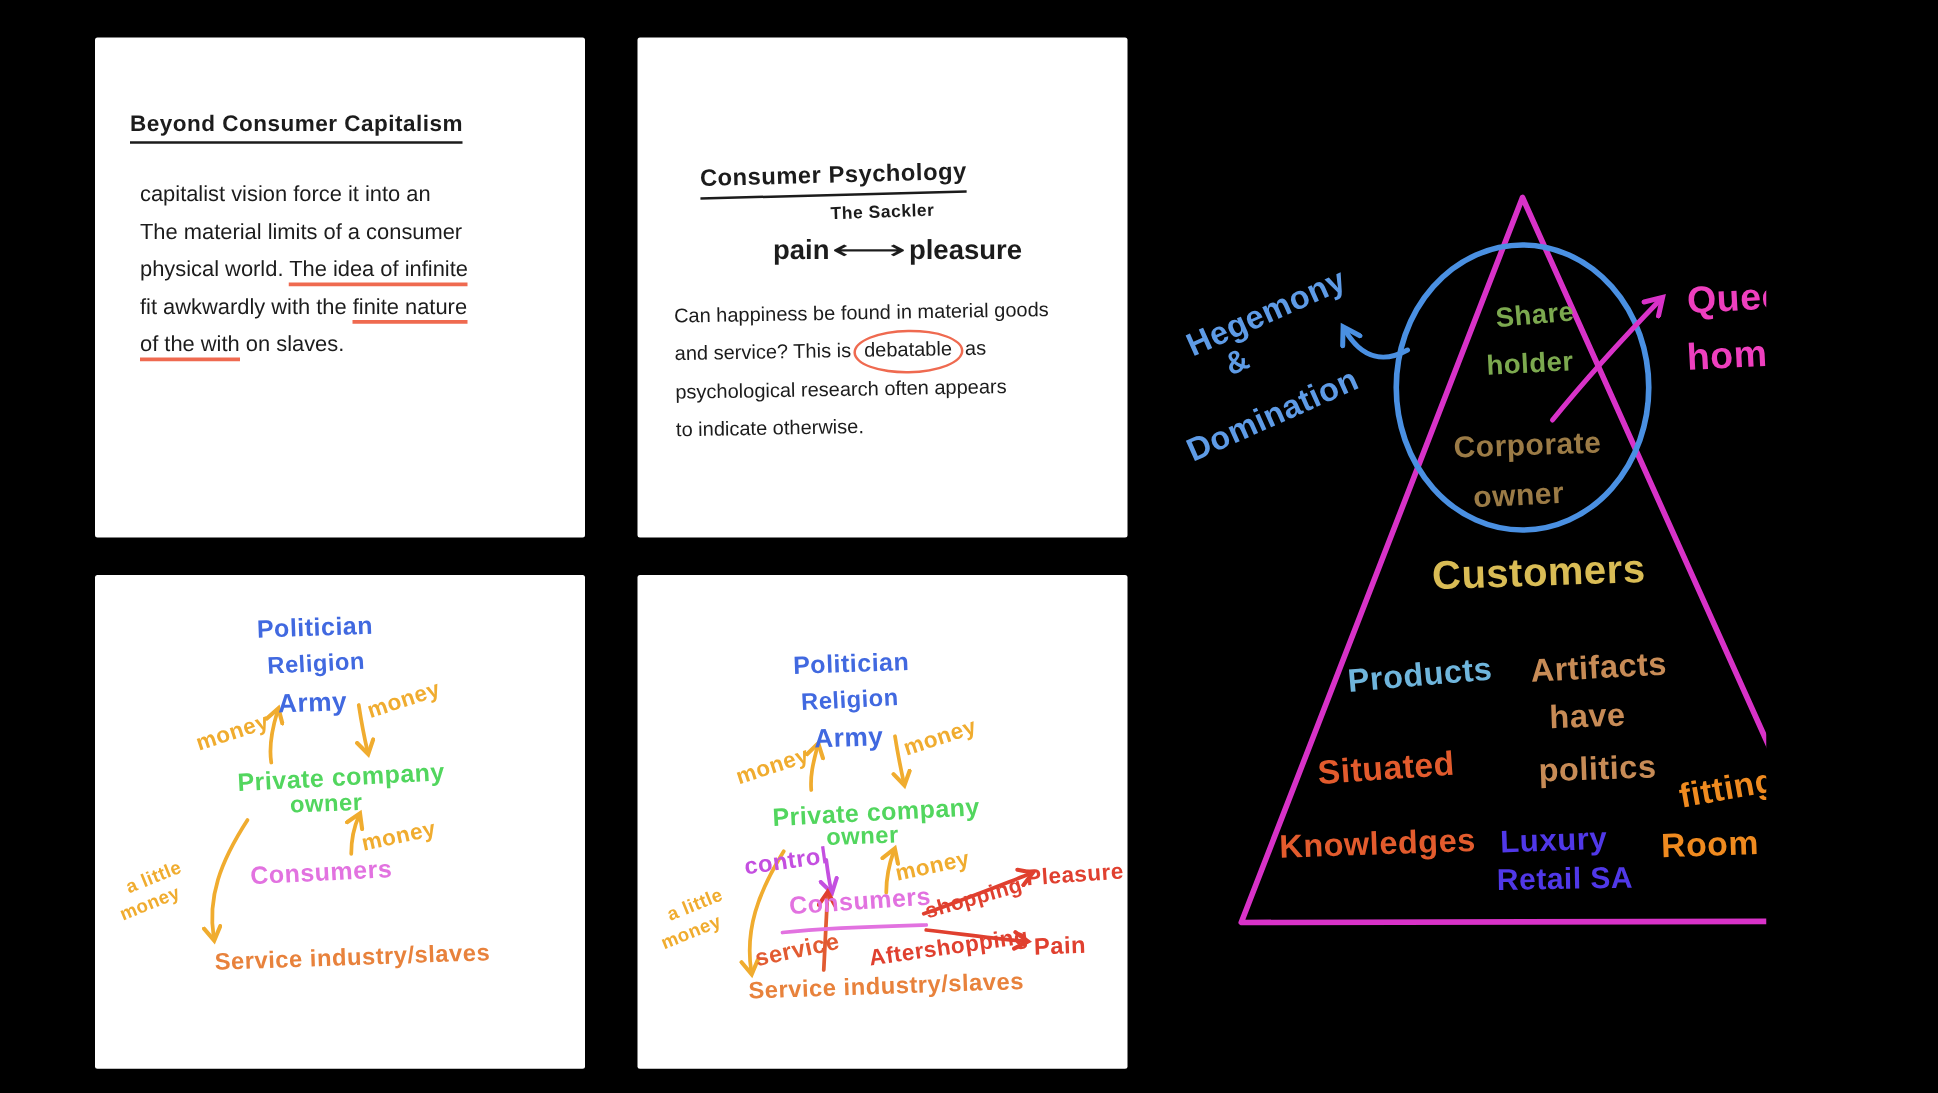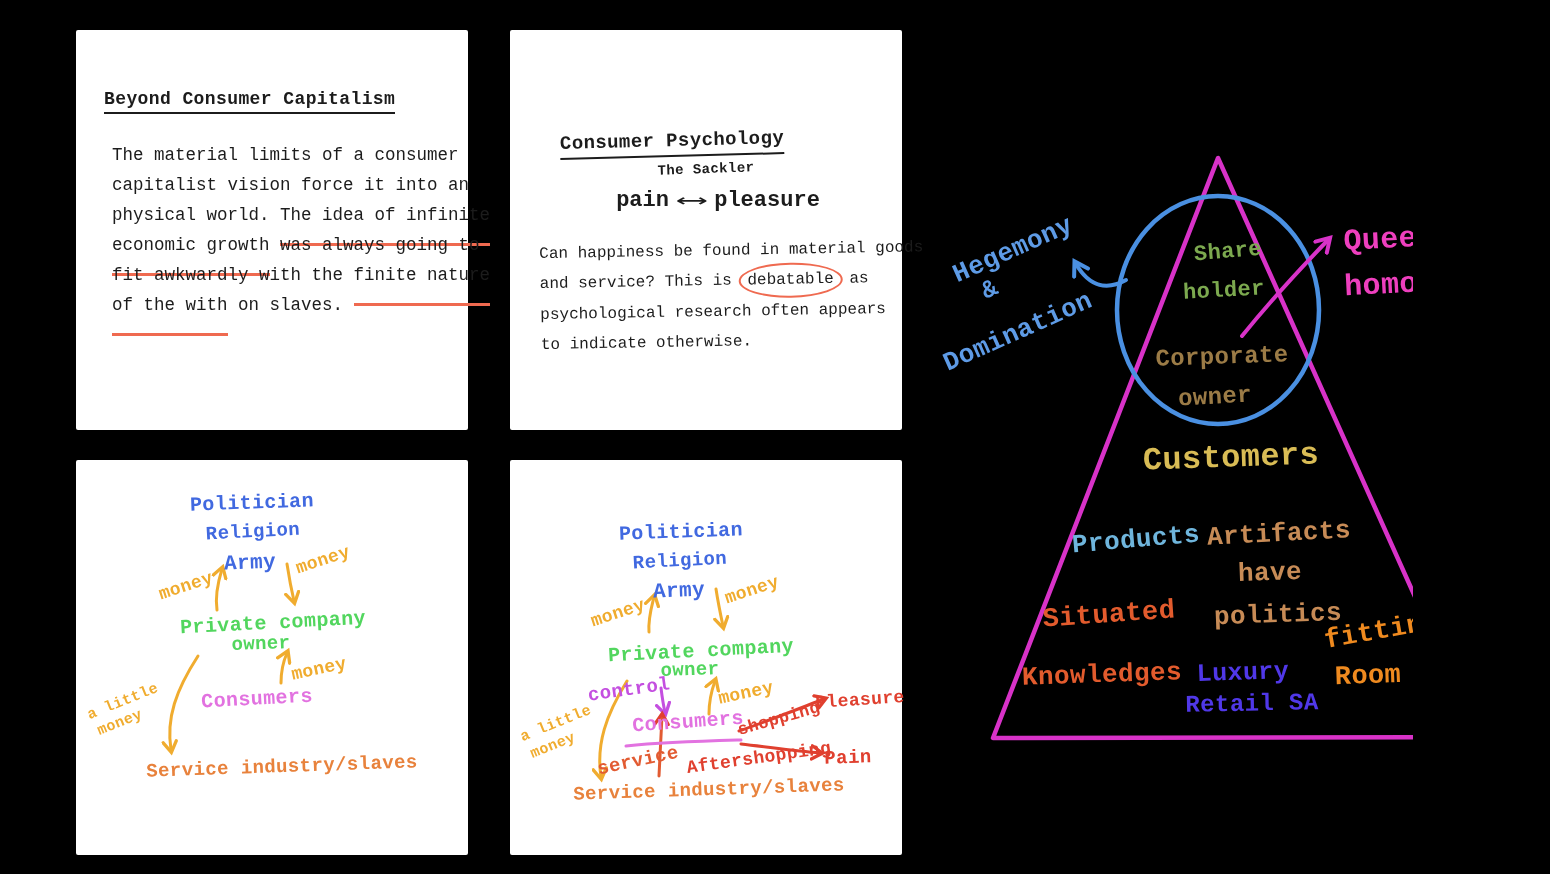--- a/index.html
+++ b/index.html
@@ -1,24 +1,24 @@
 <!DOCTYPE html>
 <html><head>
 <meta charset="utf-8">
 <style>
   html,body{margin:0;padding:0;background:#000;}
   .stage{position:relative;width:1413px;height:874px;background:#000;overflow:hidden;
-         font-family:Liberation Mono, monospace;}
+         font-family:Liberation Sans, sans-serif;}
   .card{position:absolute;background:#ffffff;border-radius:2px;}
   
   .ntitle{position:absolute;display:inline-block;color:#1c1c1c;font-weight:700;
           border-bottom:2.5px solid #1c1c1c;padding-bottom:3px;letter-spacing:.4px;white-space:nowrap;}
   .para{position:absolute;color:#1c1c1c;font-weight:500;}
   .pline{white-space:nowrap;}
-  .ru{border-bottom:3px solid #ef6a50;padding-bottom:18px;}
+  .ru{border-bottom:3px solid #ef6a50;padding-bottom:1px;}
   .rc{display:inline-block;border:2.5px solid #ef6a50;border-radius:50%;padding:0 7px 1px 7px;margin:-2px -3px;}
   
   .fl{position:absolute;white-space:nowrap;font-weight:700;letter-spacing:.4px;
       transform:translate(-50%,-50%) rotate(var(--r,0deg));}
   .svgLayer{position:absolute;left:0;top:0;pointer-events:none;}
   
   .c-blue{color:#4169e0}.c-yellow{color:#f0ac2f}.c-green{color:#52d65e}
   .c-pink{color:#e272e0}.c-purple{color:#c44fe0}.c-orange{color:#e8823c}
   .c-red{color:#e0402f}.c-redorange{color:#e25b32}
   
@@ -30,24 +30,23 @@
   .ppl .ar{display:inline-block;transform:scaleX(1.9);margin:0 16px;font-weight:400;}
 </style>
 </head>
 <body>
 
 <div class="stage">
 
   <section class="card" style="left:76px;top:30px;width:392px;height:400px;">
     <h2 class="ntitle" style="left:28px;top:44px;font-size:18px;">Beyond Consumer Capitalism</h2>
     <div class="para" style="left:36px;top:110px;font-size:17.5px;line-height:30px;width:336px;">
+      <div class="pline">capitalist vision force it into an</div>
       <div class="pline">The material limits of a consumer</div>
-      <div class="pline">capitalist vision force it into an</div>
       <div class="pline"><span>physical world. </span><span class="ru">The idea of infinite</span></div>
-      <div class="pline"><span class="ru">economic growth</span><span> was always going to</span></div>
       <div class="pline"><span>fit awkwardly with the </span><span class="ru">finite nature</span></div>
       <div class="pline"><span class="ru">of the with</span><span> on slaves.</span></div>
     </div>
   </section>
 
   <section class="card" style="left:510px;top:30px;width:392px;height:400px;">
     <h2 class="ntitle" style="left:50px;top:84px;font-size:19px;transform:rotate(-1.5deg);">Consumer Psychology</h2>
     <span class="fl" style="left:196px;top:139px;font-size:14px;color:#1c1c1c;--r:-2deg;">The Sackler</span>
     <div class="ppl" style="left:208px;top:170px;font-size:22px;">
       <span>pain</span>

